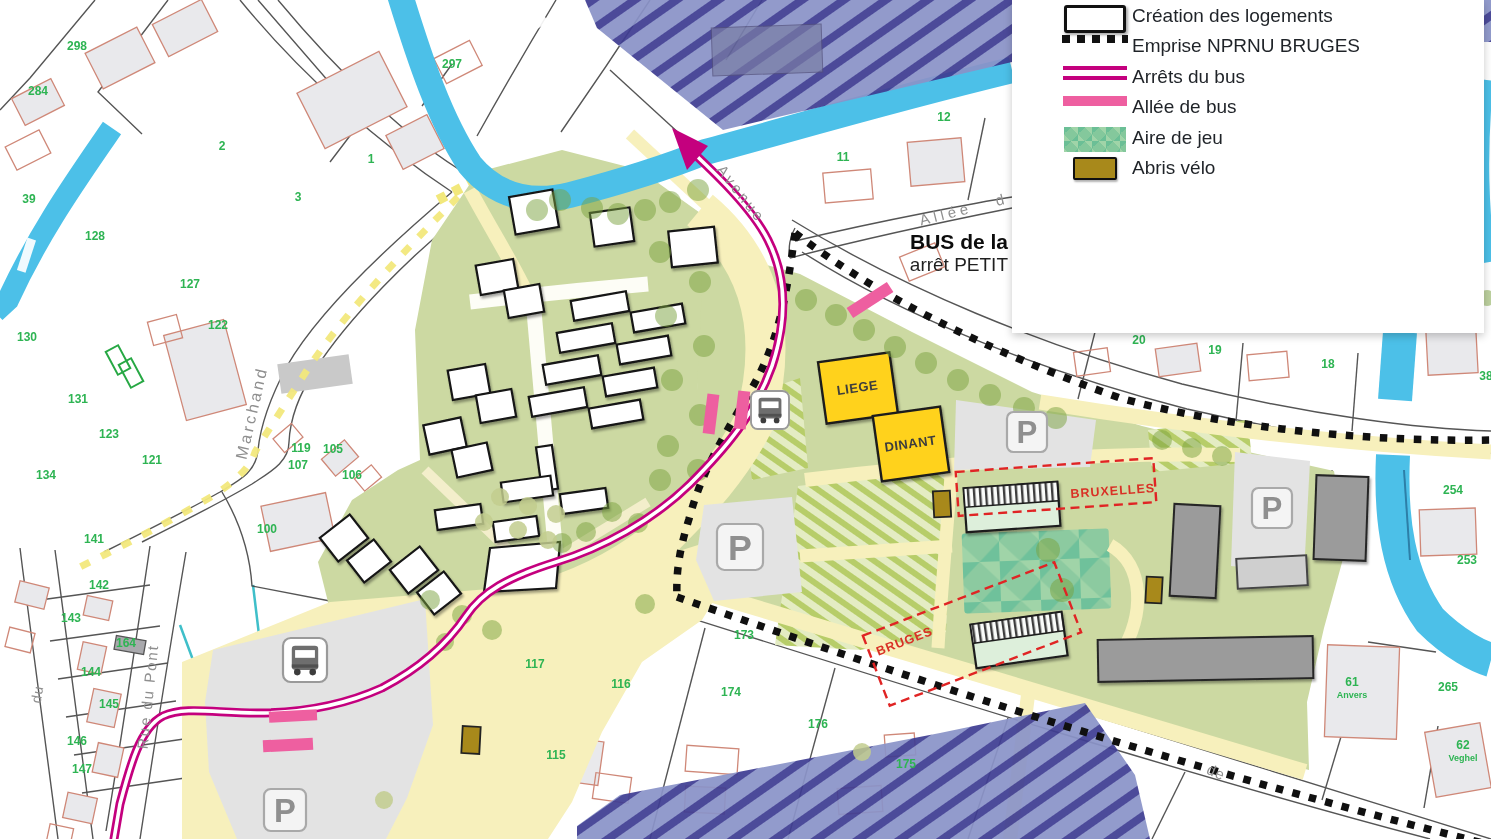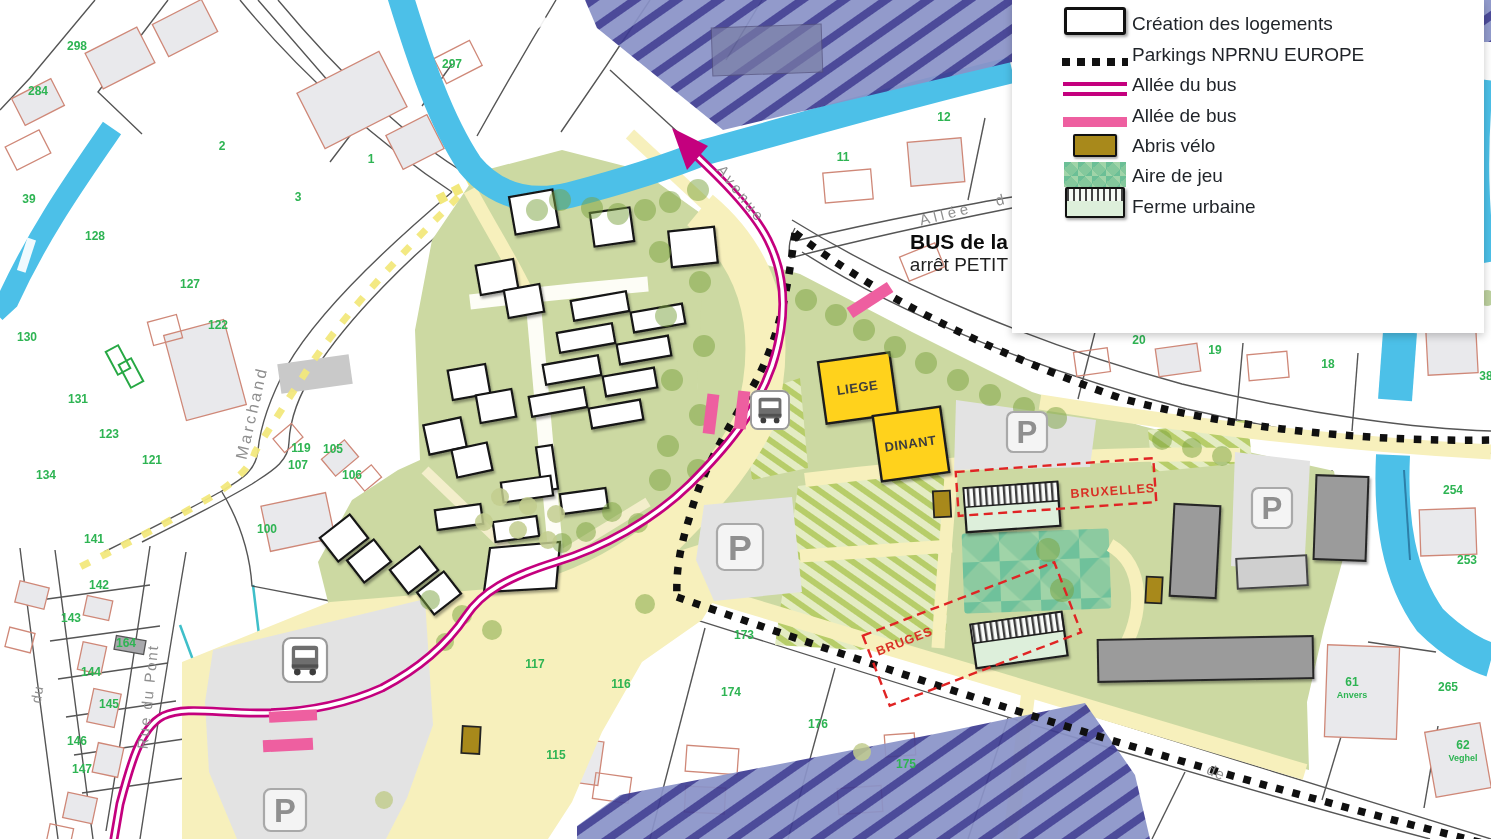--- a/index.html
+++ b/index.html
@@ -44,21 +44,21 @@
   .redl{font-weight:bold;font-size:12.5px;fill:#d93025;text-anchor:middle;letter-spacing:1px;}
   .pbox{fill:#f4f4f4;stroke:#a9a9a9;stroke-width:2.2;}
   .pletter{fill:#8f8f8f;font-weight:bold;text-anchor:middle;font-family:"Liberation Sans",sans-serif;}
   .farmb{fill:#ddefdb;stroke:#1f1f1f;stroke-width:2.2;}
   .farmtop{fill:url(#farm);stroke:#1f1f1f;stroke-width:1.5;}
 
   
   #legend{position:absolute;left:1012px;top:0;width:472px;height:333px;background:#fff;
           box-shadow:0 3px 8px rgba(0,0,0,.22);padding:5px 0 0 50px;box-sizing:border-box;
           color:#1f2328;}
-  .lrow{display:flex;align-items:flex-end;height:30.4px;}
+  .lrow{display:flex;align-items:flex-start;height:30.4px;}
   .swc{flex:0 0 66px;width:66px;display:flex;justify-content:center;align-items:center;
        margin-right:4px;}
   .lrow span{font-size:19px;white-space:nowrap;}
   .sw-logements{width:56px;height:22px;background:#fff;border:3px solid #111;border-radius:3px;
                 box-shadow:1.5px 2px 3px rgba(0,0,0,.35);}
   .sw-nprnu{width:66px;height:8px;background:repeating-linear-gradient(90deg,#111 0 8px,transparent 8px 15px);}
   .sw-trace-bus{width:64px;height:14px;border-top:4.5px solid #c4007e;border-bottom:4.5px solid #c4007e;box-sizing:border-box;}
   .sw-arrets-bus{width:64px;height:10px;background:#ee5fa0;}
   .sw-abris-velo{width:40px;height:19px;background:#a8891b;border:2.5px solid #111;border-radius:2px;
                  box-shadow:1px 1.5px 2px rgba(0,0,0,.3);}
@@ -501,46 +501,40 @@
   <div class="lrow">
     <div class="swc">
           <div class="sw-logements"></div>
         </div>
     <span>Création des logements</span>
   </div>
   <div class="lrow">
     <div class="swc">
           <div class="sw-nprnu"></div>
         </div>
-    <span>Parkings NPRNU EUROPE</span>
+    <span>Emprise NPRNU BRUGES</span>
   </div>
   <div class="lrow">
     <div class="swc">
           <div class="sw-trace-bus"></div>
         </div>
-    <span>Allée du bus</span>
+    <span>Arrêts du bus</span>
   </div>
   <div class="lrow">
     <div class="swc">
           <div class="sw-arrets-bus"></div>
         </div>
     <span>Allée de bus</span>
   </div>
   <div class="lrow">
     <div class="swc">
-          <div class="sw-abris-velo"></div>
-        </div>
-    <span>Abris vélo</span>
-  </div>
-  <div class="lrow">
-    <div class="swc">
           <div class="sw-aire-jeu"></div>
         </div>
     <span>Aire de jeu</span>
   </div>
   <div class="lrow">
     <div class="swc">
-          <div class="sw-ferme"></div>
+          <div class="sw-abris-velo"></div>
         </div>
-    <span>Ferme urbaine</span>
+    <span>Abris vélo</span>
   </div>
 </div>
 </div>
 
 </body></html>

